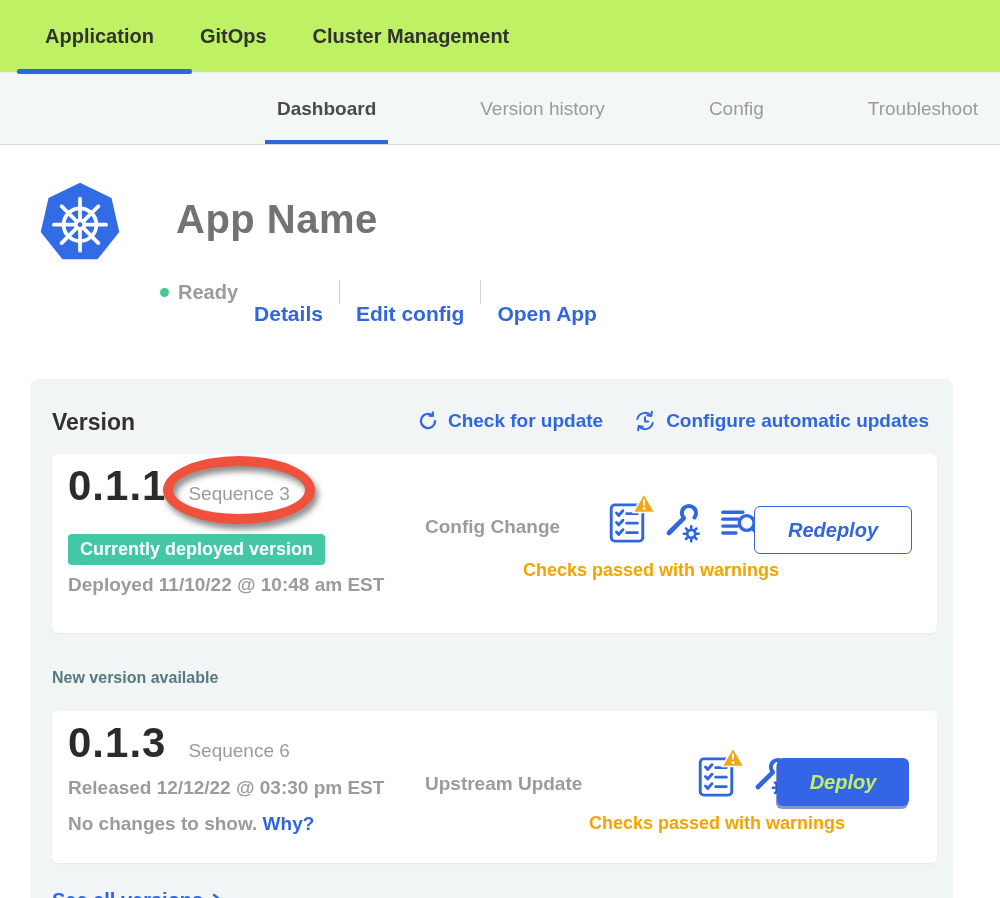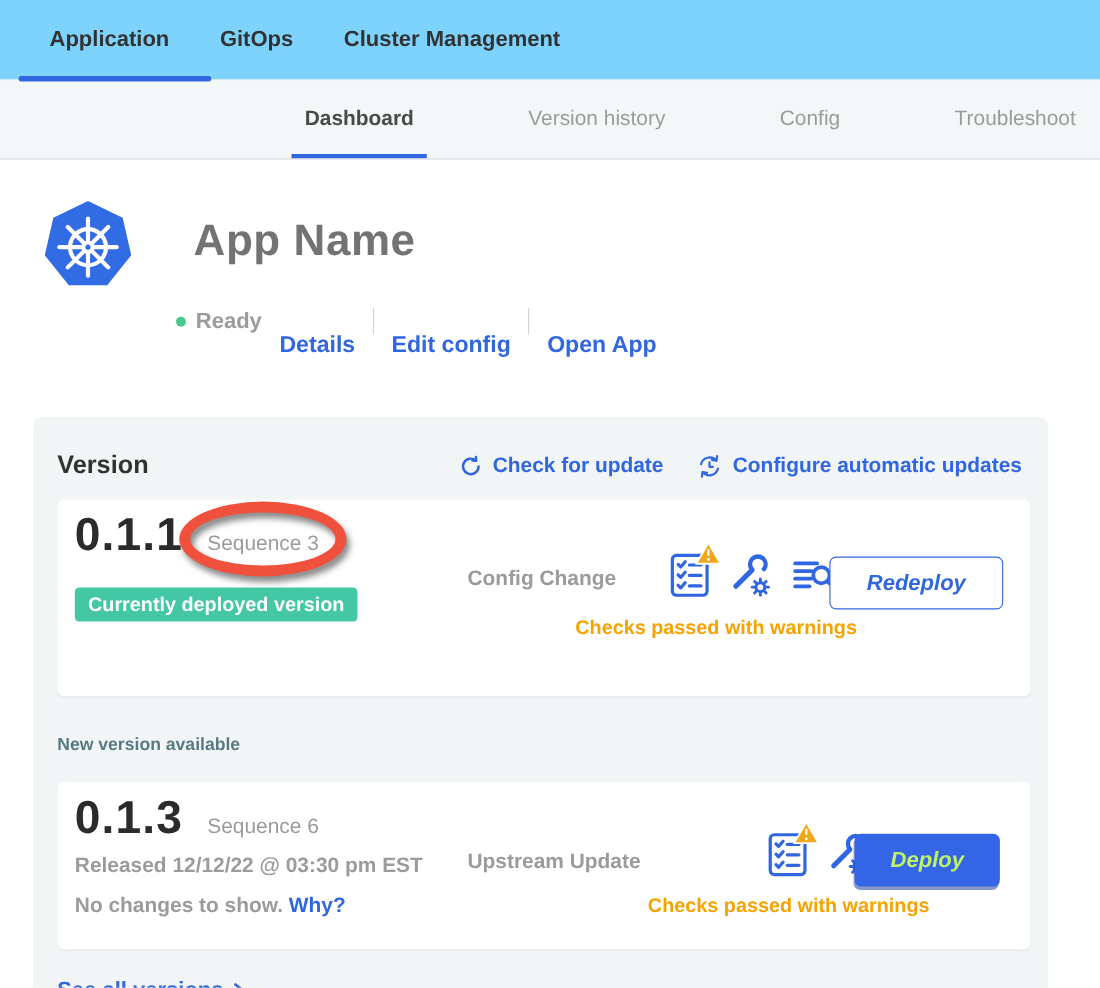--- a/index.html
+++ b/index.html
@@ -4,21 +4,21 @@
 <style>
   * { box-sizing: border-box; }
   html,body { margin:0; padding:0; }
   body {
     width:1000px; height:898px; position:relative; overflow:hidden;
     background:#ffffff; color:#323232;
     font-family:"Liberation Sans", sans-serif;
   }
   
   .top-nav { position:relative; height:72px; display:flex; align-items:center;
-             padding-left:45px; gap:46px; background:#7dd3fc; }
+             padding-left:45px; gap:46px; background:#bef264; }
   .top-tab { font-size:20px; font-weight:bold; color:#323232; cursor:pointer; white-space:nowrap; }
   .top-underline { position:absolute; left:17px; bottom:-2px; width:175px; height:5px;
                    background:#3066E0; border-radius:2px; z-index:3; }
   
   .sub-nav { height:73px; background:#f4f7f8; border-top:1px solid #ececec;
              border-bottom:1px solid #d7dadb; display:flex; align-items:stretch;
              padding-left:265px; gap:80px; overflow:hidden; white-space:nowrap; }
   .sub-tab { display:flex; align-items:center; padding:4px 12px 0 12px; font-size:19px;
              color:#9b9b9b; border-bottom:4px solid transparent; cursor:pointer; }
   .sub-tab.active { color:#4a4a4a; font-weight:bold; border-bottom-color:#3066E0; }
@@ -26,21 +26,21 @@
   .app-header { display:flex; gap:38px; margin:36px 0 0 38px; align-items:flex-start; }
   .app-title { font-size:40px; font-weight:bold; margin:16px; letter-spacing:0.5px; color:#737373; }
   .status-row { display:flex; align-items:center; gap:16px; margin-top:12px; }
   .status { display:flex; align-items:center; gap:9px; color:#9b9b9b; font-weight:bold; font-size:20px; }
   .dot { width:9px; height:9px; border-radius:50%; background:#44C98F; }
   .hlink { color:#3066E0; font-weight:bold; font-size:21px; cursor:pointer; text-decoration:none;margin-top:44px; }
   .vdiv { width:1px; height:24px; background:#d0d3d4; }
   
   .version-container { position:relative; width:923px; margin:53px 0 0 30px;
                        background:#f1f5f6; border-radius:8px; padding:30px 16px 26px 22px; }
-  .vc-header { display:flex; justify-content:space-between; align-items:flex-end; padding-right:8px; }
+  .vc-header { display:flex; justify-content:space-between; align-items:flex-start; padding-right:8px; }
   .vc-title { font-size:23px; font-weight:bold; color:#323232; }
   .vc-actions { display:flex; gap:30px; align-items:center; }
   .vc-action { display:flex; gap:9px; align-items:center; color:#3066E0;
                font-size:19px; font-weight:bold; cursor:pointer; }
   .vcard { position:relative; background:#ffffff; border-radius:6px;
            box-shadow:0 1px 2px rgba(0,0,0,0.05); }
   .card1 { height:179px; margin-top:18px; }
   .card2 { height:152px; margin-top:24px; }
   .v-num-row { position:absolute; left:16px; top:8px; display:flex; align-items:baseline; gap:22px; }
   .v-num { font-size:42px; font-weight:bold; letter-spacing:1px; color:#2b2b2b; }
@@ -152,20 +152,21 @@
     </div>
   </div>
 
   <div class="vcard card1">
     <div class="v-num-row">
       <span class="v-num">0.1.1</span>
       <span class="v-seq">Sequence 3</span>
     </div>
     <div class="ellipse-annotation"></div>
     <div class="badge">Currently deployed version</div>
+    <div class="meta-line deployed">Deployed 11/10/22 @ 10:48 am EST</div>
     <div class="source-label" style="top:62px;">Config Change</div>
 
     <div class="icons-row" style="left:556px; top:47px;">
       <span class="ic-wrap">
         <svg width="38" height="44" viewBox="0 0 26 30" fill="none" stroke="#3066E0" stroke-width="2" stroke-linecap="round" stroke-linejoin="round">
           <rect x="2.2" y="2.6" width="21.6" height="24.8" rx="2.5"></rect>
           <polyline points="5.8,8.2 7.4,9.8 10.2,6.6"></polyline>
             <line x1="12.8" y1="8.6" x2="20" y2="8.6"></line>
           <polyline points="5.8,14.7 7.4,16.3 10.2,13.1"></polyline>
             <line x1="12.8" y1="15.1" x2="20" y2="15.1"></line>

